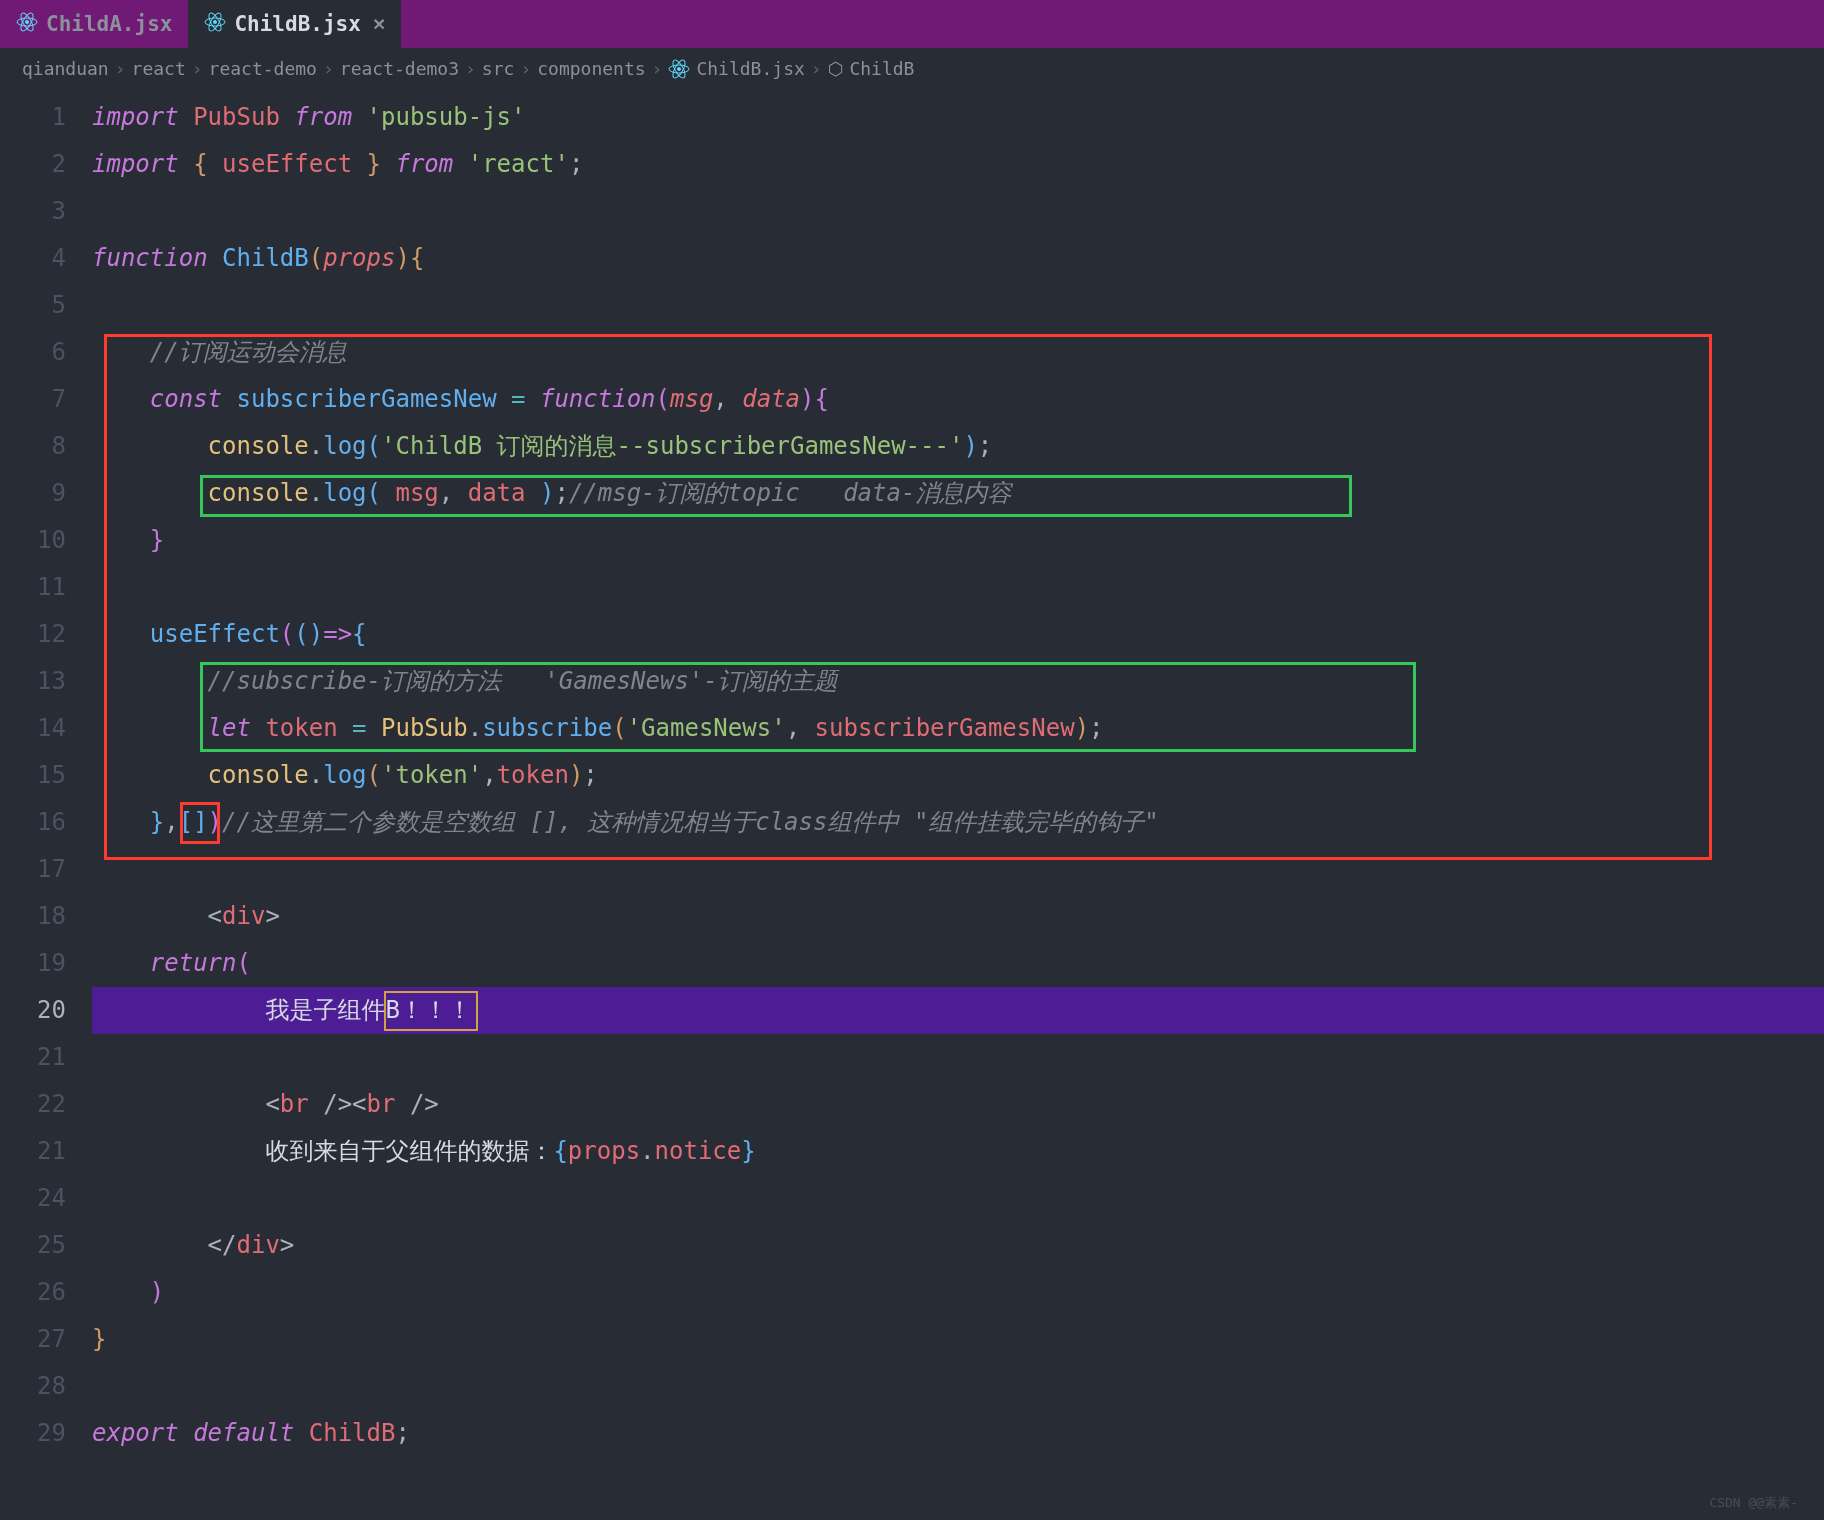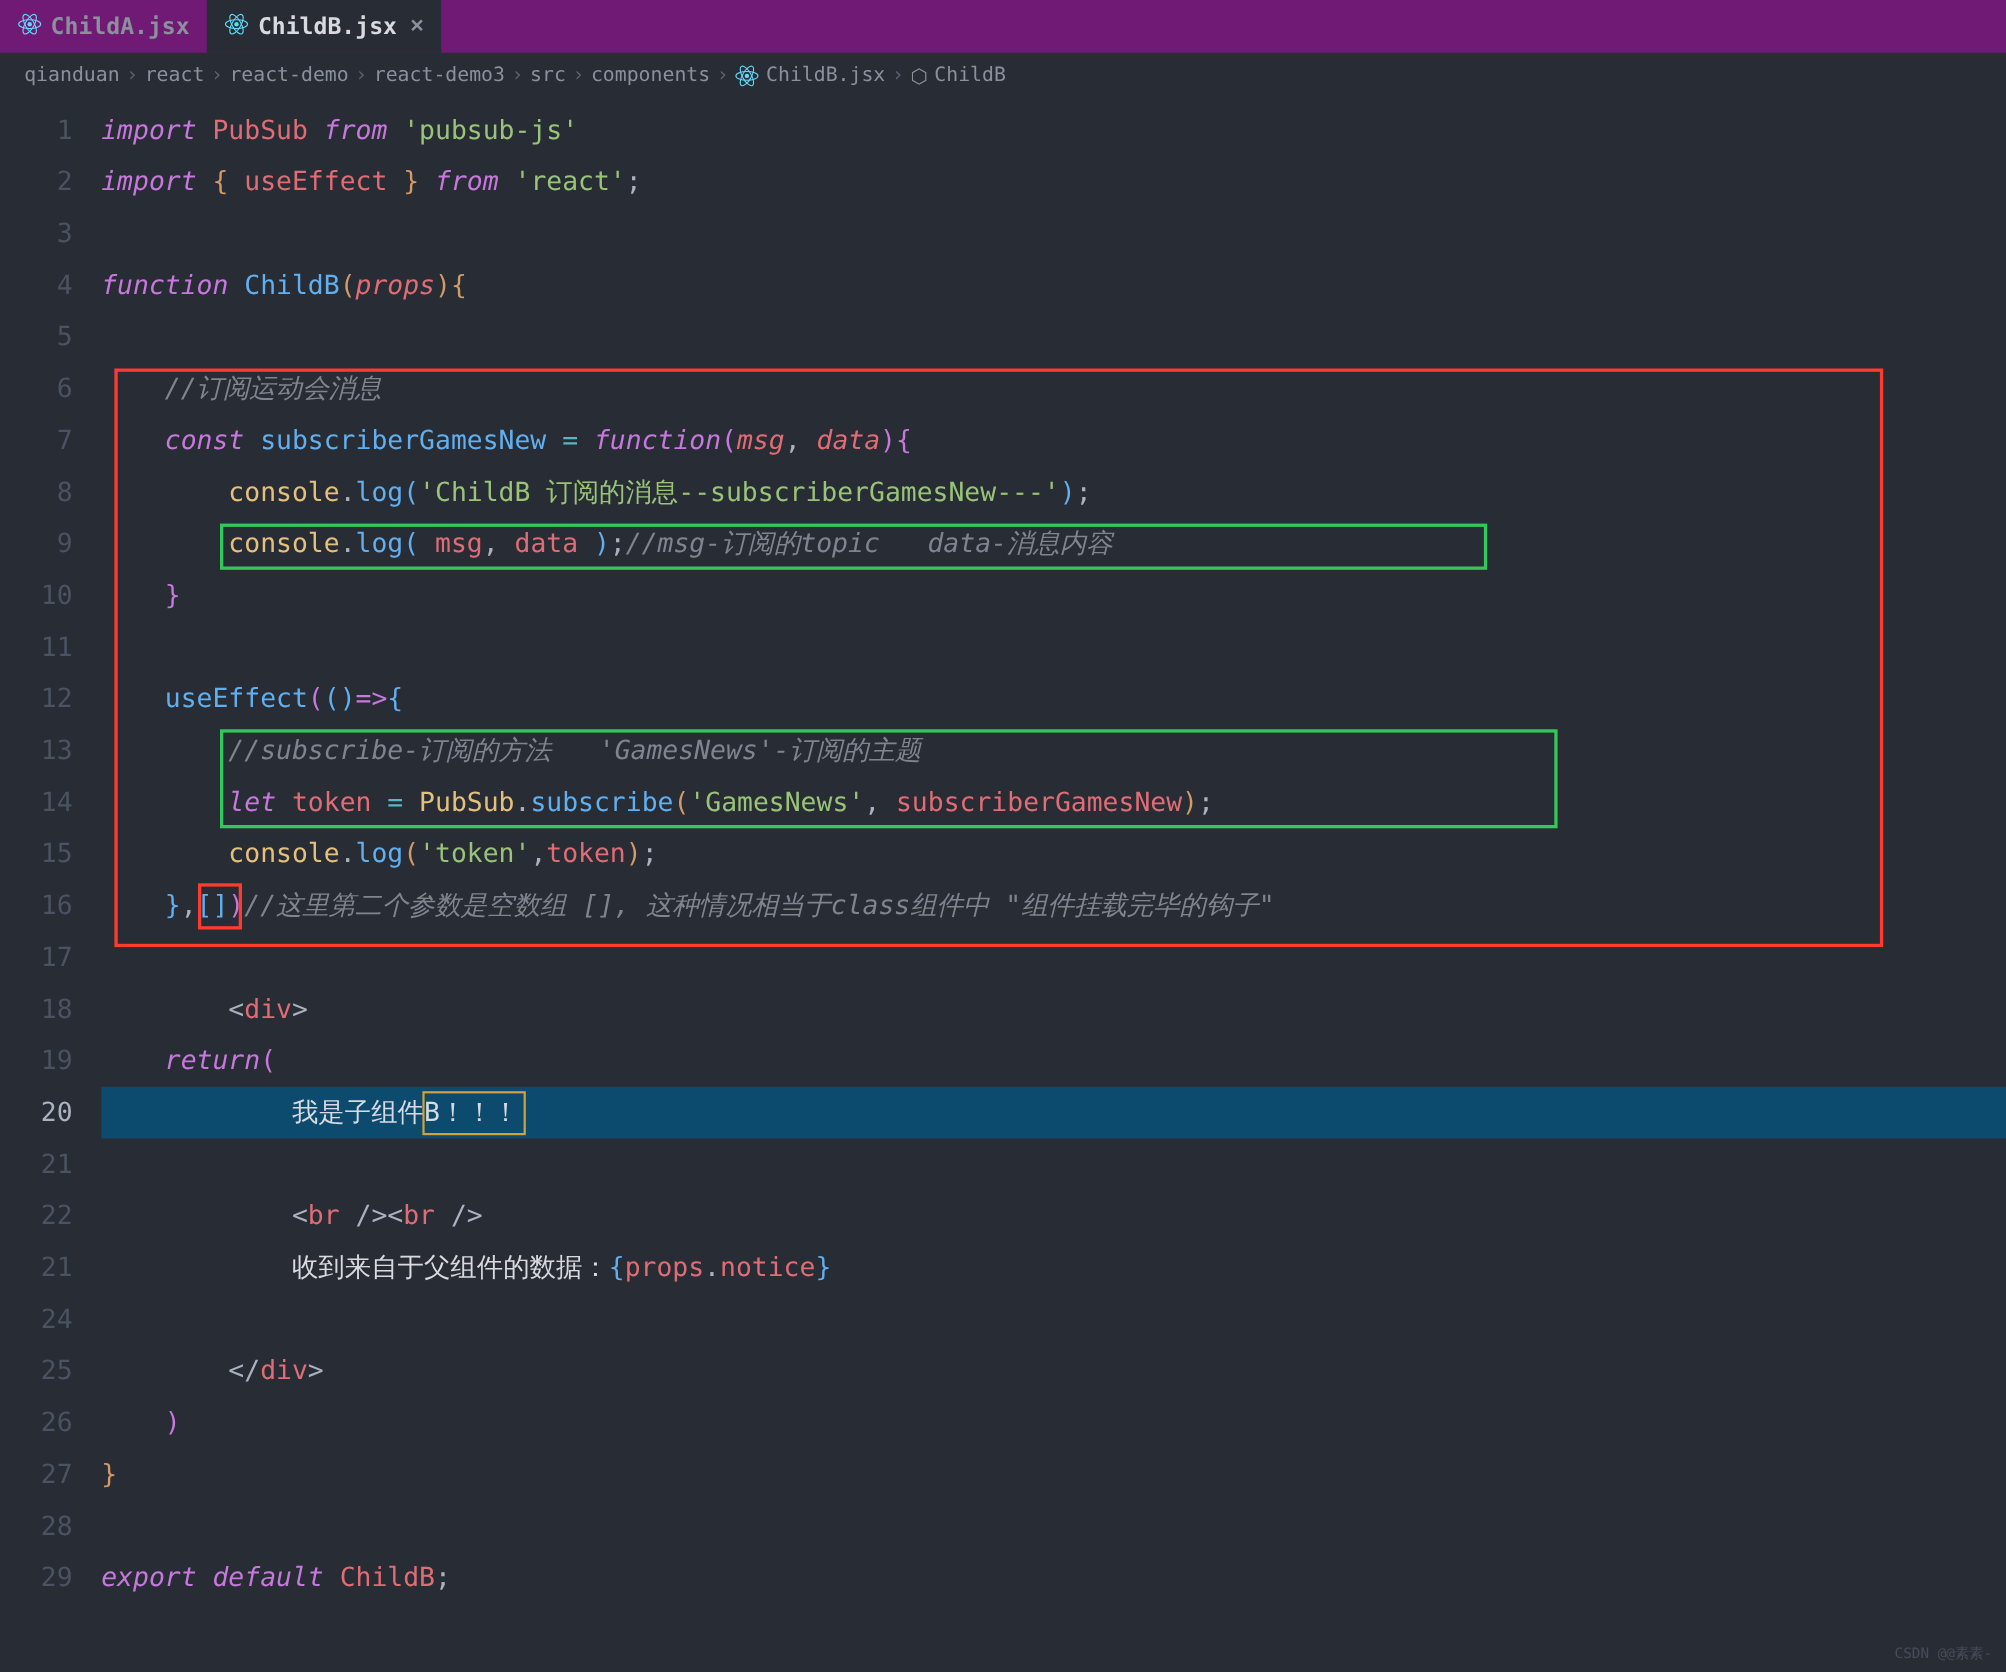--- a/index.html
+++ b/index.html
@@ -10,38 +10,38 @@
   .react-icon svg { width: 22px; height: 22px; }
   .tab-close { color: #8b919c; font-family: sans-serif; margin-left: 4px; }
   .breadcrumb { display: flex; align-items: flex-start; gap: 6px; padding: 10px 22px; color: #8b919c; font-size: 18px; }
   .bc-sep { color: #5c6370; }
   .editor { display: flex; }
   .gutter { width: 92px; text-align: right; padding-right: 26px; color: #4b5261; user-select: none; }
   .gutter .ln { height: 47px; line-height: 47px; }
   .gutter .ln.current { color: #abb2bf; }
   .code { position: relative; flex: 1; color: #abb2bf; }
   .line { height: 47px; line-height: 47px; white-space: pre; }
-  .line.hl { background: #0c4a6e; }
+  .line.hl { background: #4c1d95; }
   .k-purple { color: #c678dd; font-style: italic; }
   .k-purple-ni { color: #c678dd; }
   .k-red { color: #e06c75; }
   .k-blue { color: #61afef; }
   .k-cyan { color: #56b6c2; }
   .k-green { color: #98c379; }
   .k-white { color: #d7dae0; }
   .k-gray { color: #7f848e; font-style: italic; }
   .k-gold { color: #e5c07b; }
   .k-paren { color: #abb2bf; }
   .k-paren-gold { color: #d19a66; }
   .k-paren-pink { color: #c678dd; }
   .box-red { position: absolute; border: 3px solid #ff3b30; }
   .box-green { position: absolute; border: 3px solid #34c759; }
   .box-red-small { position: absolute; border: 3px solid #ff3b30; }
   .box-yellow { position: absolute; border: 2px solid #d1a33f; }
-  .watermark { position: absolute; right: 13px; bottom: 8px; color: #5c6370; font-size: 13px; opacity: .6; }
+  .watermark { position: absolute; right: 26px; bottom: 8px; color: #5c6370; font-size: 13px; opacity: .6; }
 </style>
 </head>
 <body>
 
 <div class="tabs">
   <div class="tab">
     <span class="react-icon"><svg viewBox="-11 -11 22 22">
           <circle r="2" fill="#61dafb"></circle>
           <g fill="none" stroke="#61dafb" stroke-width="1">
             <ellipse rx="10" ry="4"></ellipse>

